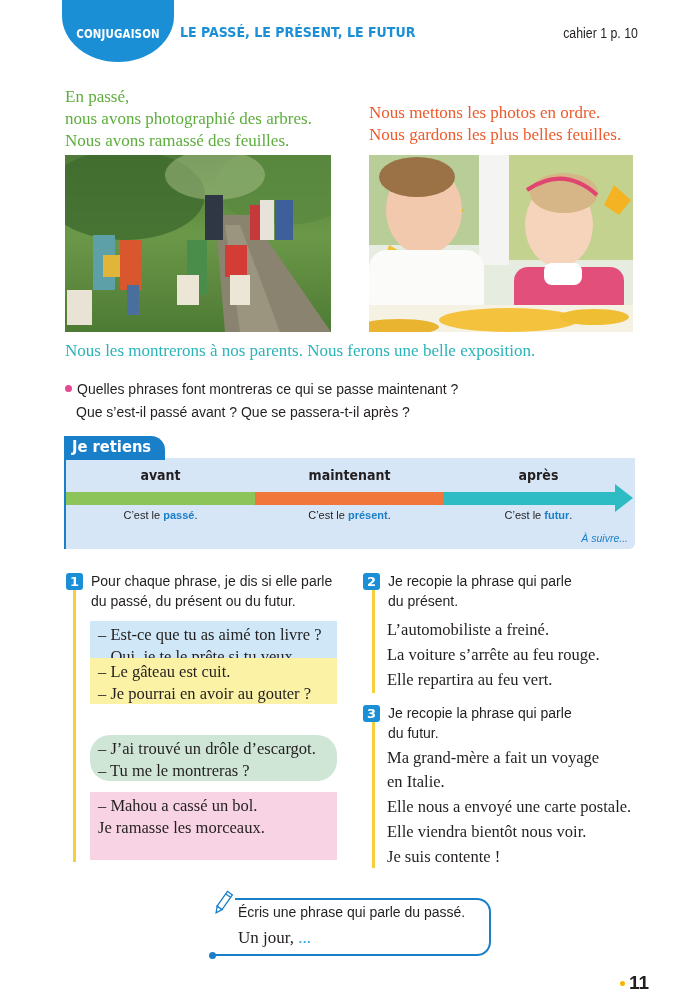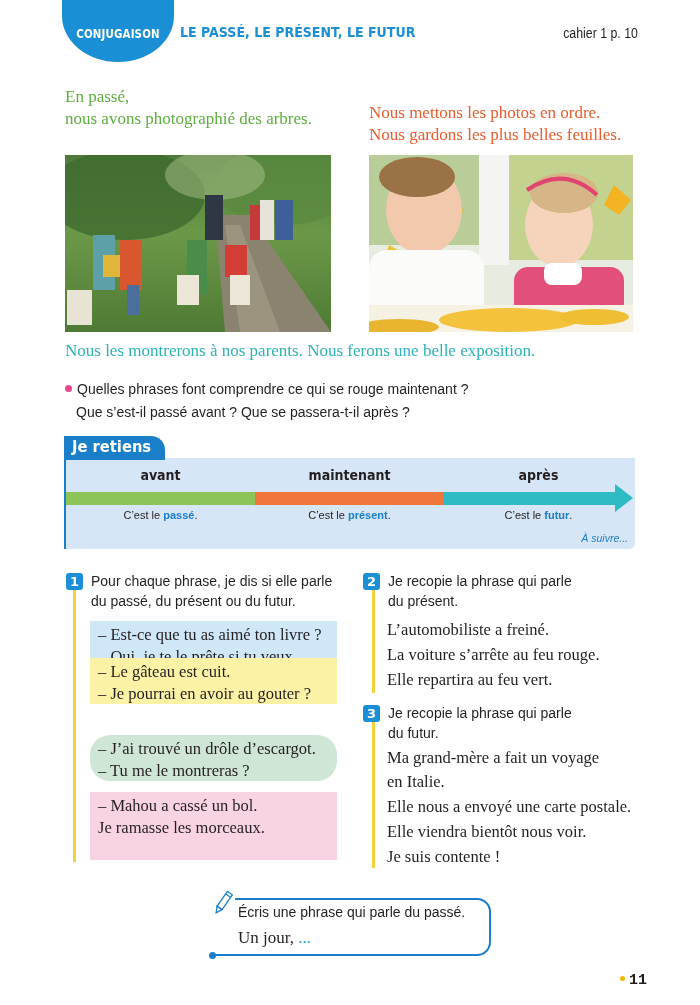--- a/index.html
+++ b/index.html
@@ -75,36 +75,37 @@
   
   .prompt-box { position: absolute; left: 213px; top: 898px; width: 278px; height: 58px;
     border: 2px solid #1a7fc9; border-left: none; border-radius: 0 14px 14px 0; }
   .prompt-box::before { content: ""; position: absolute; left: 0; top: -2px; width: 22px; height: 2px; background: #fff; }
   .prompt-dot { position: absolute; left: 209px; top: 952px; width: 7px; height: 7px; border-radius: 50%; background: #1a7fc9; }
   .prompt-instr { position: absolute; left: 238px; top: 904px; font-size: 14px; }
   .prompt-start { position: absolute; left: 238px; top: 928px; font-family: "Liberation Serif", serif; font-size: 17px; }
   .prompt-dots { color: #2aa3e0; }
   .pencil { position: absolute; left: 212px; top: 890px; }
 
-  .page-num { position: absolute; left: 620px; top: 972px; font-weight: bold; font-size: 15px;
-    font-family: Liberation Mono, monospace; }
+  .page-num { position: absolute; left: 620px; top: 972px; font-weight: bold; font-size: 19px;
+    font-family: Liberation Sans, sans-serif; }
   .page-dot { display: inline-block; width: 5px; height: 5px; border-radius: 50%; background: #f7b500;
     margin-right: 4px; vertical-align: 3px; }
 </style>
 </head>
 <body>
 
 <div class="header-tab"></div>
 <div class="header-tab-label">CONJUGAISON</div>
 <div class="header-title">LE PASSÉ, LE PRÉSENT, LE FUTUR</div>
 <div class="header-ref">cahier 1 p. 10</div>
 
 <div class="intro green">
   <div>En passé,</div>
   <div>nous avons photographié des arbres.</div>
+  <div>Nous avons ramassé des feuilles.</div>
 </div>
 <div class="intro orange">
   <div>Nous mettons les photos en ordre.</div>
   <div>Nous gardons les plus belles feuilles.</div>
 </div>
 
 <div class="photo forest">
   <svg width="266" height="177" viewBox="0 0 266 177">
     <defs>
       <linearGradient id="fg" x1="0" y1="0" x2="0" y2="1">
@@ -154,21 +155,21 @@
     <rect x="0" y="150" width="264" height="27" fill="#f5f1e3"></rect>
     <ellipse cx="140" cy="165" rx="70" ry="12" fill="#f5c23d"></ellipse>
     <ellipse cx="30" cy="172" rx="40" ry="8" fill="#e9b530"></ellipse>
     <ellipse cx="225" cy="162" rx="35" ry="8" fill="#efbe33"></ellipse>
   </svg>
 </div>
 
 <div class="teal-sentence">Nous les montrerons à nos parents. Nous ferons une belle exposition.</div>
 
 <div class="question">
-  <div><span class="bullet"></span><span>Quelles phrases font comprendre ce qui se rouge maintenant ?</span></div>
+  <div><span class="bullet"></span><span>Quelles phrases font montreras ce qui se passe maintenant ?</span></div>
   <div class="q2">Que s’est-il passé avant ? Que se passera-t-il après ?</div>
 </div>
 
 <div class="retiens-box"></div>
 <div class="retiens-tab"></div>
 <div class="retiens-label">Je retiens</div>
 
 <div class="tl-head" style="left:66px;width:189px;">avant</div>
 <div class="tl-head" style="left:255px;width:189px;">maintenant</div>
 <div class="tl-head" style="left:444px;width:189px;">après</div>

